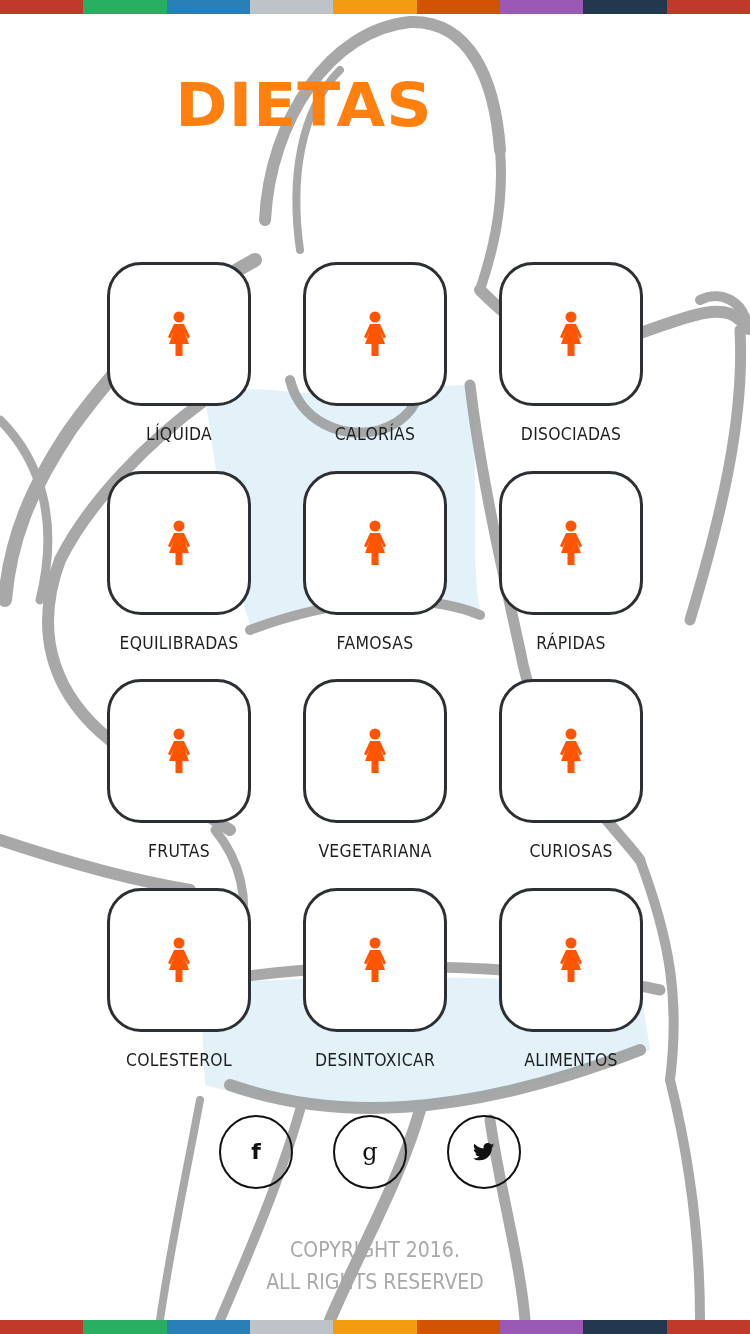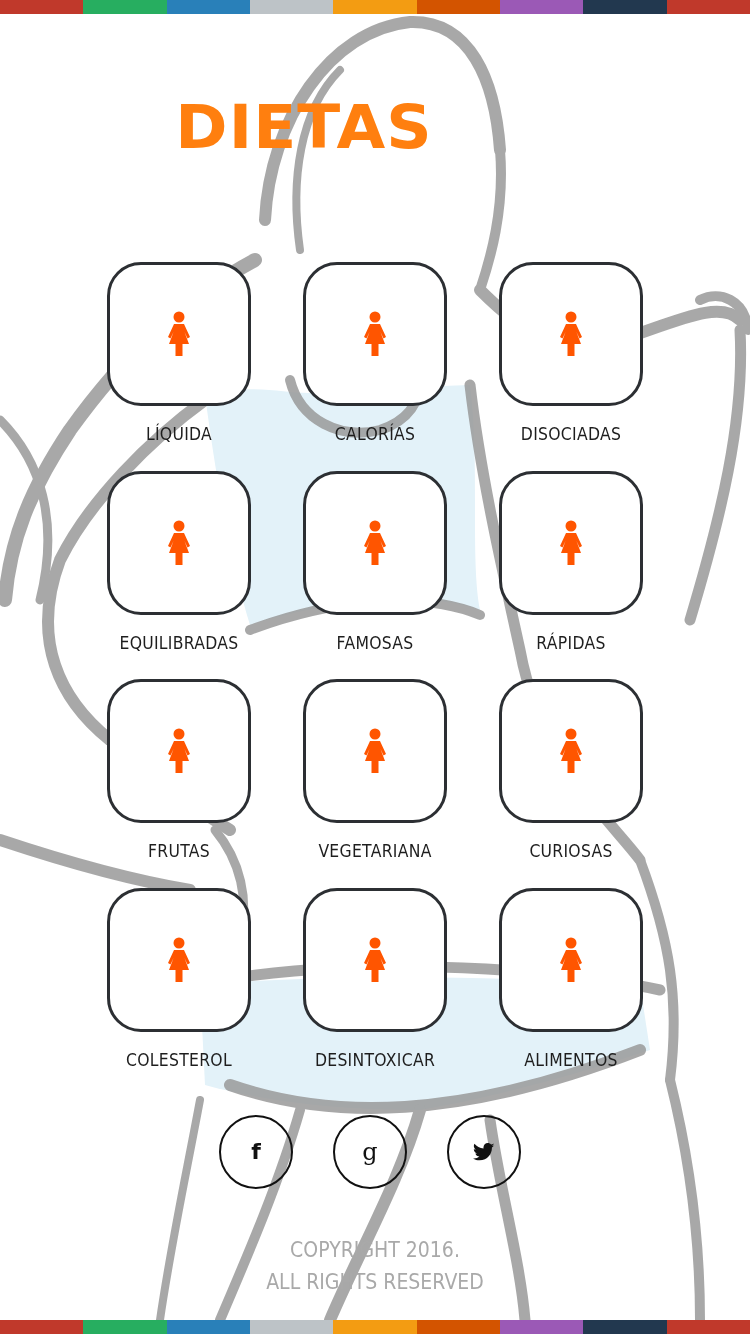--- a/index.html
+++ b/index.html
@@ -8,21 +8,21 @@
     background:#ffffff;
     font-family:"DejaVu Sans", sans-serif;
   }
   .strip { position:absolute; left:0; width:750px; height:14px; display:flex; z-index:5; }
   .strip.top { top:0; }
   .strip.bottom { top:1320px; }
   .strip span { flex:1 1 0; height:100%; display:block; }
 
   .bg-sketch { position:absolute; left:0; top:0; width:750px; height:1334px; z-index:0; }
 
-  .header { position:absolute; left:0; top:74px; width:608px; text-align:center; z-index:3;margin-top:22px; }
+  .header { position:absolute; left:0; top:74px; width:608px; text-align:center; z-index:3; }
   .title {
     font-family:"DejaVu Sans", sans-serif; font-weight:bold; font-size:60px; line-height:62px;
     letter-spacing:1px; color:#ff7f0f; display:block; transform:scaleX(1.05);
   }
   .subtitle {
     font-family:"DejaVu Serif", serif; font-style:italic; font-size:26px; line-height:28px;
     color:#111; display:block; margin-top:-4px;
   }
 
   .grid { position:absolute; left:0; top:12px; width:750px; height:1334px; z-index:3; }

